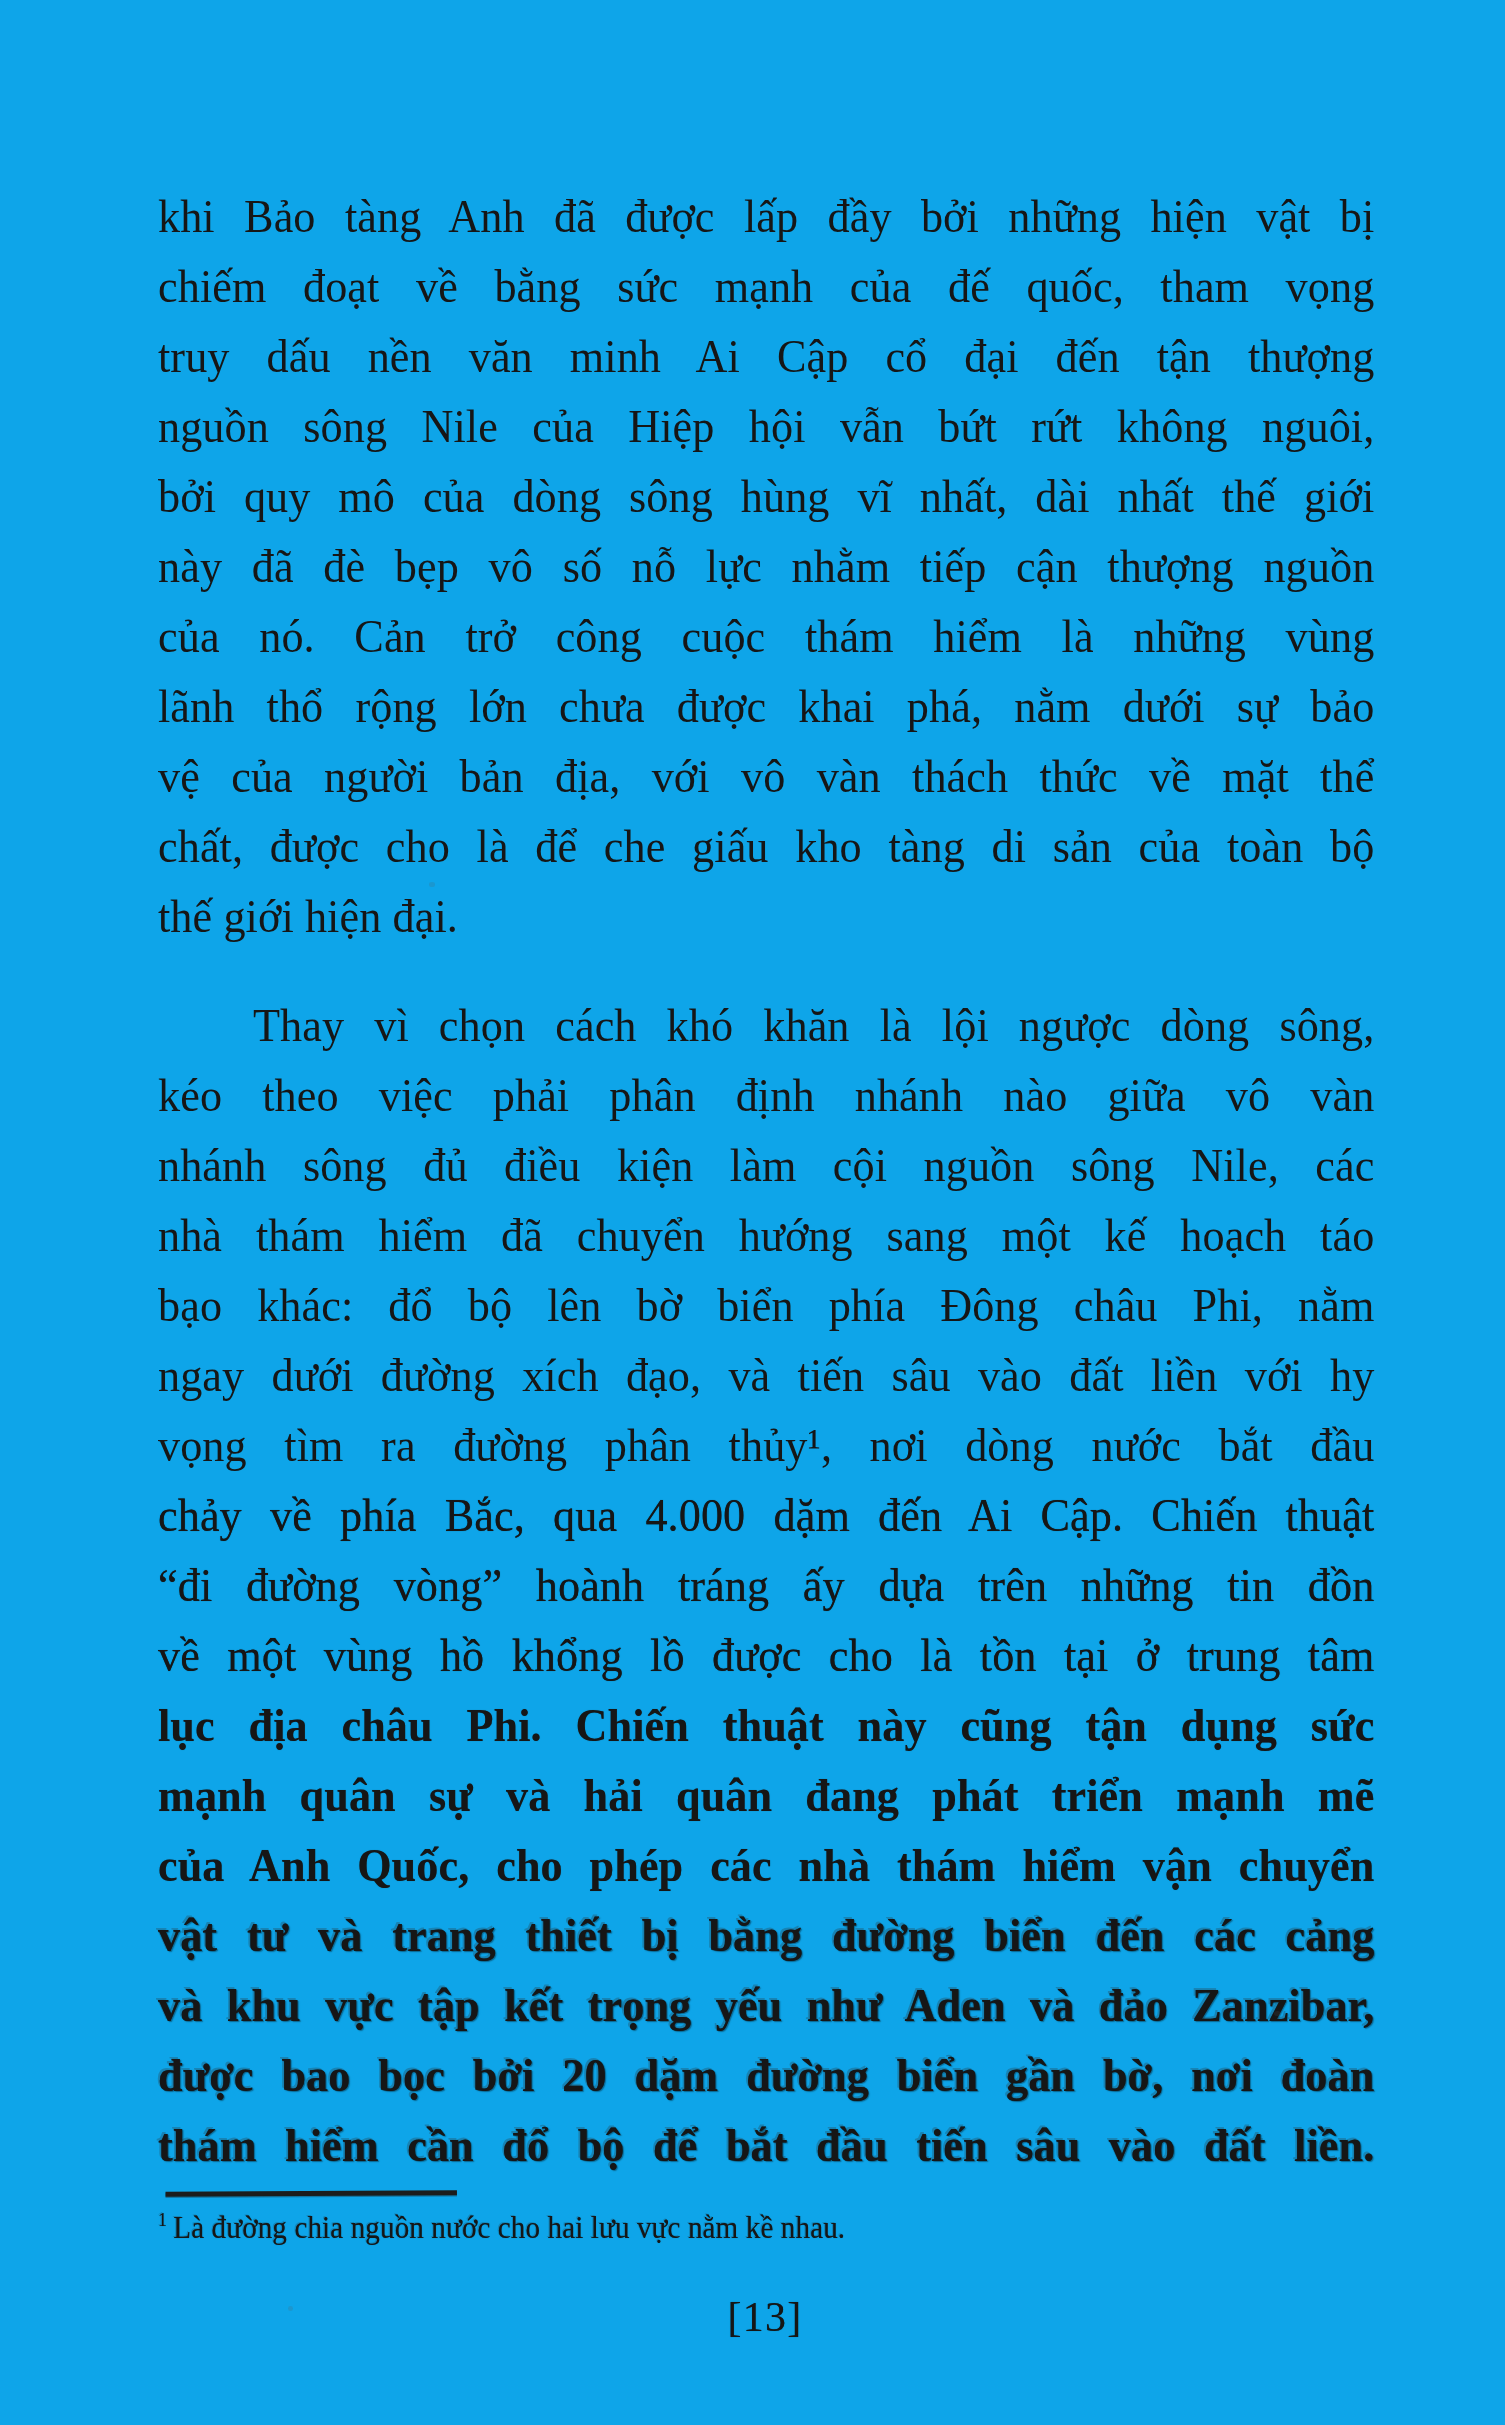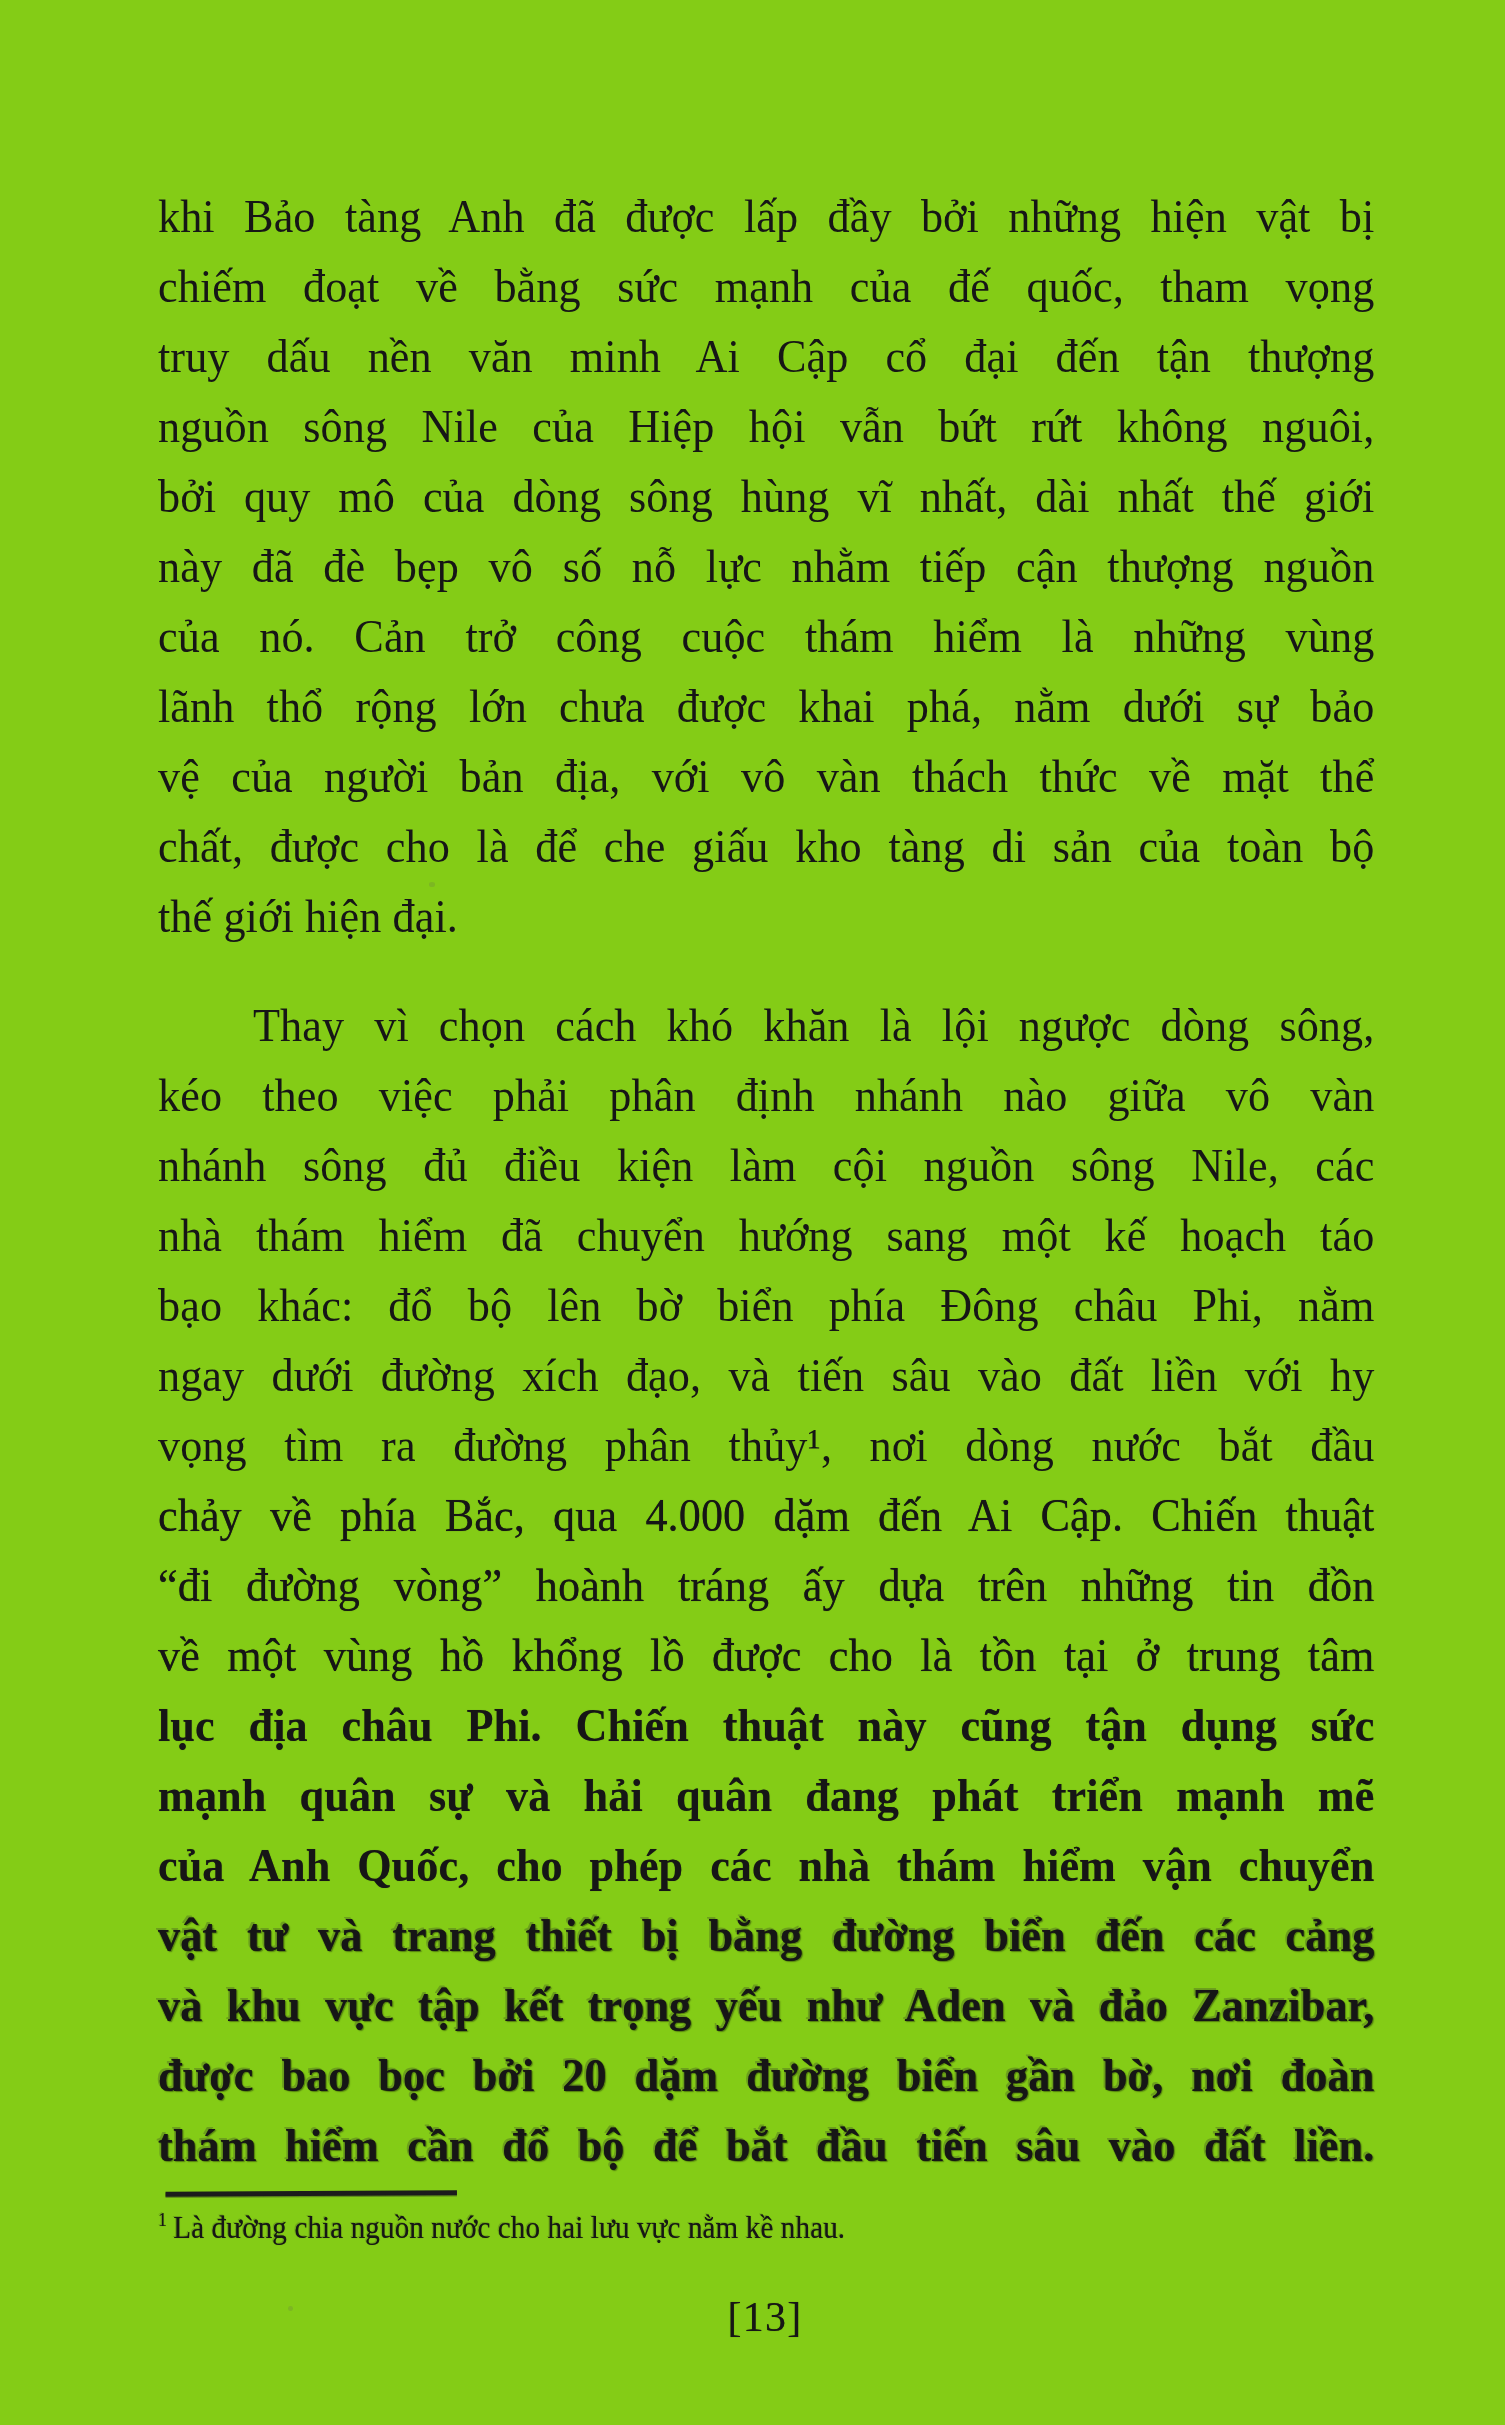--- a/index.html
+++ b/index.html
@@ -4,21 +4,21 @@
 <style>
   html, body {
     margin: 0;
     padding: 0;
     background: #e8e8e8;
   }
   .page {
     position: relative;
     width: 1505px;
     height: 2426px;
-    background: #84cc16;
+    background: #0ea5e9;
     overflow: hidden;
     font-family: "Liberation Serif", "DejaVu Serif", serif;
     color: #161616;
   }
   
   .body-text {
     position: absolute;
     left: 158px;
     top: 181px;
     width: 1294px;

